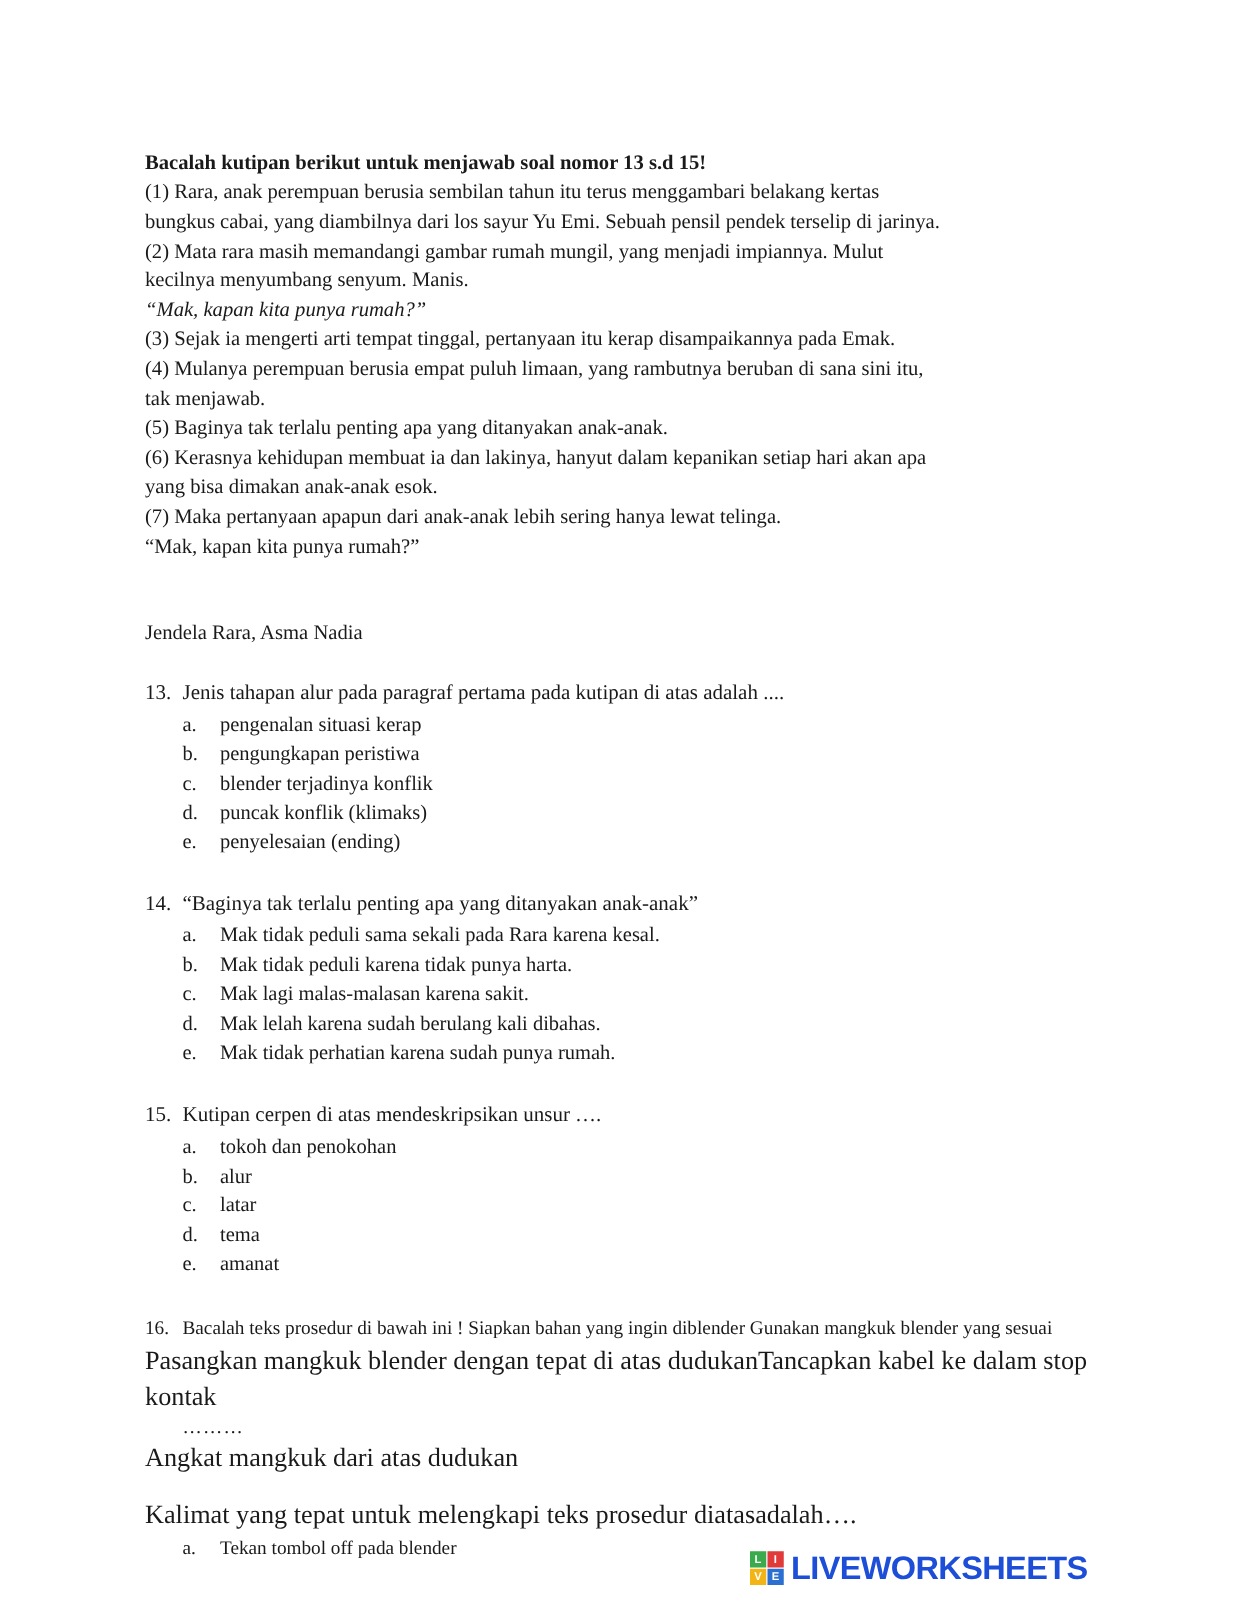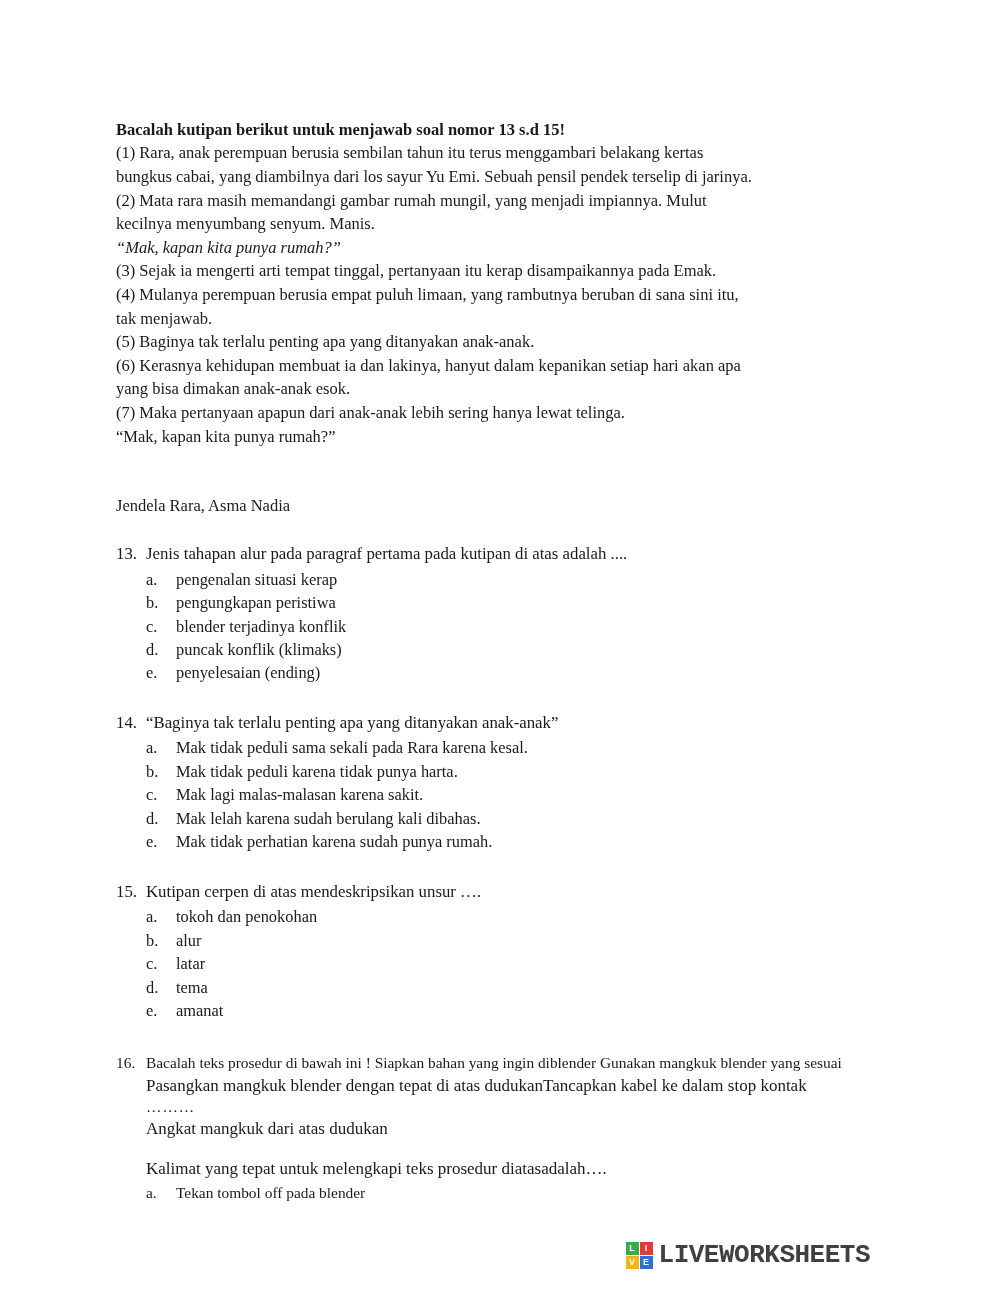--- a/index.html
+++ b/index.html
@@ -88,22 +88,21 @@
   }
   .q16 .q-stem {
     font-size: 15.4px;
     line-height: 1.38;
   }
   .q16 .q-num {
     width: 30px;
     flex: 0 0 30px;
   }
   .q16 .cont-line {
-    margin-left: 30px;
-    font-size: 17px;
+    font-size: 21px;
     line-height: 1.38;
   }
   .q16 .dots {
     margin-left: 30px;
     font-size: 15.4px;
     letter-spacing: 1px;
     line-height: 1.3;
   }
   .q16 .gap {
     height: 16px;
@@ -136,25 +135,25 @@
     font-family: "Liberation Sans", sans-serif;
     font-size: 9px;
     font-weight: bold;
     line-height: 1;
   }
   .lw-l { background: #3aab4c; }
   .lw-i { background: #e03a3a; }
   .lw-v { background: #f3b415; }
   .lw-e { background: #2b6fd1; }
   .lw-word {
-    font-family: Liberation Mono, monospace;
+    font-family: Liberation Sans, sans-serif;
     font-weight: bold;
     font-size: 26px;
     letter-spacing: -0.5px;
-    color: #404040;
+    color: #1d4ed8;
   }
 </style>
 </head>
 <body>
 
 <div class="page">
   <div class="content">
 
     <div class="passage">
       <p class="passage-title">Bacalah kutipan berikut untuk menjawab soal nomor 13 s.d 15!</p>

